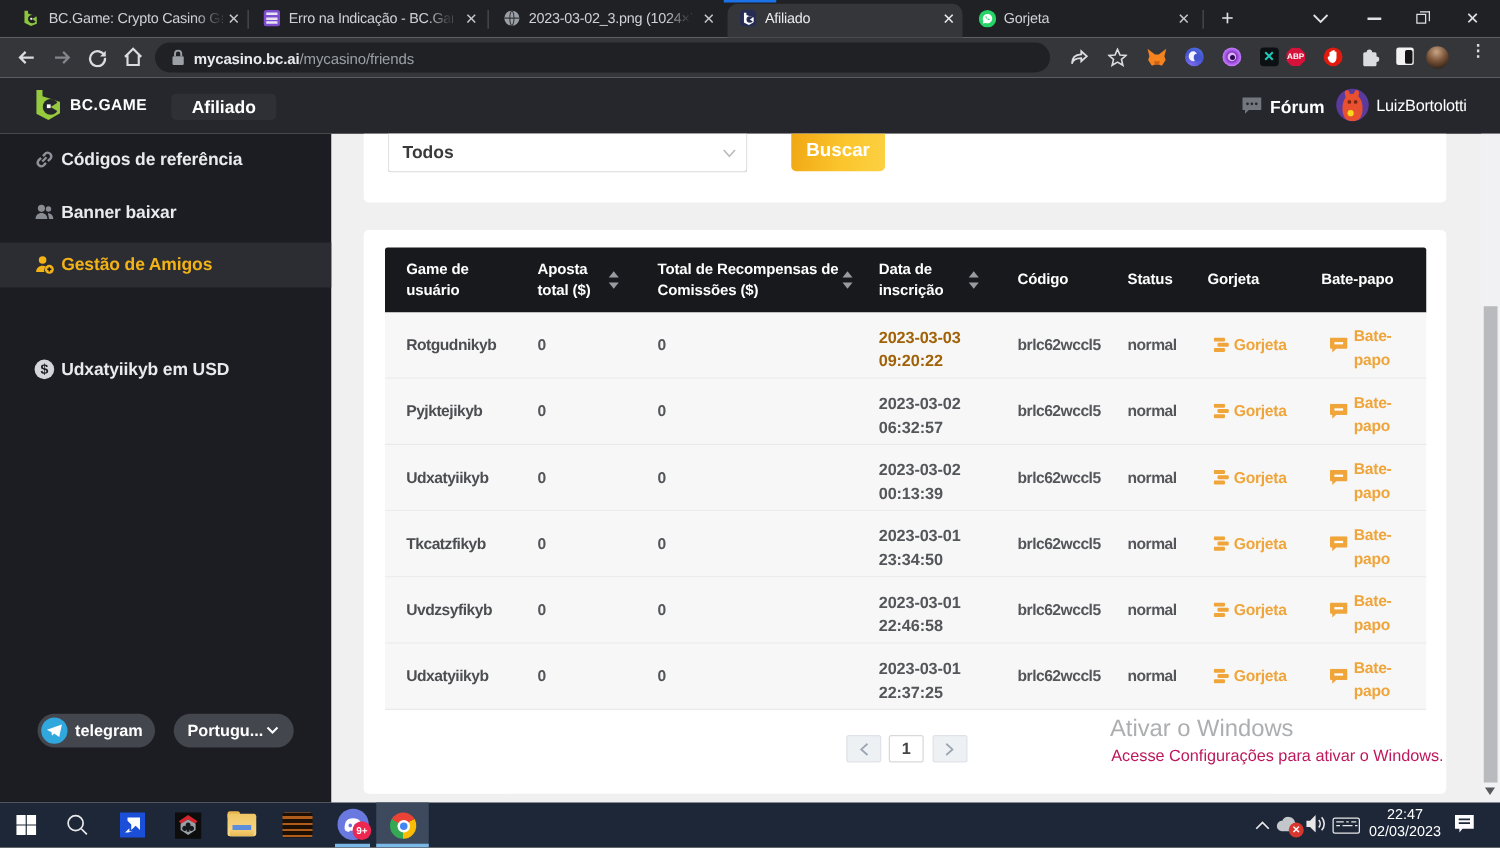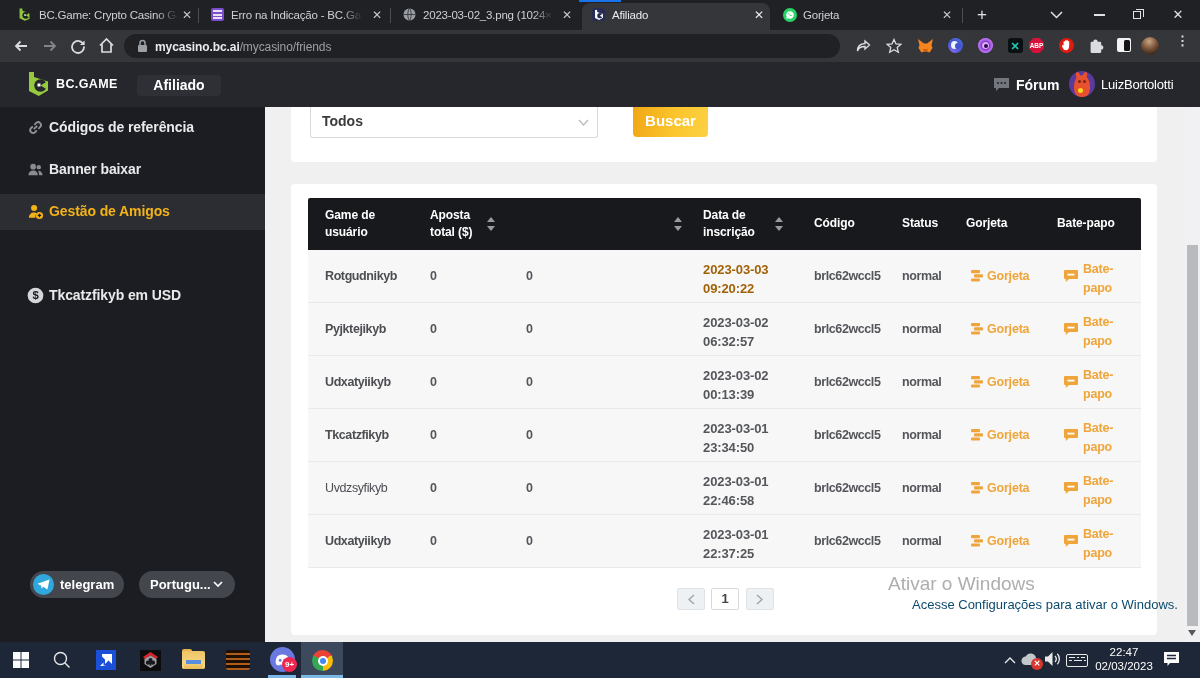--- a/index.html
+++ b/index.html
@@ -187,21 +187,21 @@
         <circle cx="13.2" cy="13.2" r="3.8" fill="#f3b317"></circle>
         <path d="M13.2 11.4v3.6M11.4 13.2h3.6" stroke="#1b1d22" stroke-width="1.3"></path>
       </svg>
     <span class="lbl">Gestão de Amigos</span>
   </div>
   <div class="sitem" style="top:278px;">
     <svg class="sicon" viewBox="0 0 18 18">
         <circle cx="9" cy="9" r="8.3" fill="#d4d6d9"></circle>
         <text x="9" y="13.2" font-size="12" font-weight="bold" fill="#1b1d22" text-anchor="middle" font-family="Liberation Sans">$</text>
       </svg>
-    <span class="lbl">Tkcatzfikyb em USD</span>
+    <span class="lbl">Udxatyiikyb em USD</span>
   </div>
   <div class="abs" style="left:30px;top:571px;width:94px;height:27px;background:#43464d;border-radius:14px;">
     <div class="abs" style="left:3px;top:3px;width:21px;height:21px;border-radius:50%;background:#31a8dd;"></div>
     <svg class="abs" style="left:7px;top:8px" width="13" height="11" viewBox="0 0 13 11">
         <path d="M.5 4.8 12.5.5 10.4 10.5 6.3 7.8 4.6 9.6l-.4-2.9z" fill="#fff"></path>
       </svg>
     <div class="abs" style="left:30px;top:6px;color:#fff;font-size:13px;font-weight:bold;">telegram</div>
   </div>
   <div class="abs" style="left:139px;top:571px;width:96px;height:27px;background:#43464d;border-radius:14px;">
     <div class="abs" style="left:11px;top:6px;color:#fff;font-size:13px;font-weight:bold;">Portugu...</div>
@@ -216,20 +216,21 @@
   <svg class="abs" style="left:578px;top:119px" width="11" height="8" viewBox="0 0 11 8">
       <path d="M1 1l4.5 5L10 1" stroke="#bbb" stroke-width="1.3" fill="none"></path>
     </svg>
   <div class="abs" style="left:633px;top:107px;width:75px;height:30px;border-radius:0 0 4px 4px;background:linear-gradient(100deg,#f0a714 0%, #fbc52d 55%, #fcd143 100%);color:#fff;font-weight:bold;font-size:15px;text-align:center;line-height:28px;">Buscar</div>
   <div class="card" style="left:291px;top:184px;width:866px;height:451px;"></div>
 
   <div class="abs" style="left:308px;top:198px;width:833px;height:52px;background:#17191d;border-radius:2px 2px 0 0;"></div>
   <div class="th" style="left:325px;top:207px;width:80px;">Game de usuário</div>
   <div class="th" style="left:430px;top:207px;width:60px;">Aposta total ($)</div>
   <div class="sorter" style="left:487px;top:216px;"></div>
+  <div class="th" style="left:526px;top:207px;width:160px;">Total de Recompensas de Comissões ($)</div>
   <div class="sorter" style="left:674px;top:216px;"></div>
   <div class="th" style="left:703px;top:207px;width:62px;">Data de inscrição</div>
   <div class="sorter" style="left:775px;top:216px;"></div>
   <div class="th" style="left:814px;top:215px;">Código</div>
   <div class="th" style="left:902px;top:215px;">Status</div>
   <div class="th" style="left:966px;top:215px;">Gorjeta</div>
   <div class="th" style="left:1057px;top:215px;">Bate-papo</div>
 
   <div class="trow" style="top:250px;height:53px;"></div>
   <div class="abs" style="left:325px;top:269px;font-size:12.5px;letter-spacing:-0.4px;font-weight:bold;color:#4c4e52;">Rotgudnikyb</div>
@@ -305,21 +306,21 @@
         <rect x="0" y="8.4" width="9" height="3.2" rx="1"></rect>
       </g>
     </svg>
   <div class="abs orange" style="left:987px;top:428px;font-size:12.5px;letter-spacing:-0.2px;font-weight:bold;">Gorjeta</div>
   <svg class="abs" style="left:1064px;top:429px" width="14" height="13" viewBox="0 0 14 13">
       <path d="M1 0h12a1 1 0 0 1 1 1v7a1 1 0 0 1-1 1H5L1.8 12V9H1a1 1 0 0 1-1-1V1a1 1 0 0 1 1-1z" fill="#efa53a"></path>
       <rect x="3.5" y="3.7" width="7" height="1.8" fill="#fff"></rect>
     </svg>
   <div class="abs orange" style="left:1083px;top:419px;font-size:12.5px;letter-spacing:-0.2px;font-weight:bold;line-height:19px;">Bate-<br>papo</div>
   <div class="trow" style="top:462px;height:53px;"></div>
-  <div class="abs" style="left:325px;top:481px;font-size:12.5px;letter-spacing:-0.4px;font-weight:normal;color:#4c4e52;">Uvdzsyfikyb</div>
+  <div class="abs" style="left:325px;top:481px;font-size:12.5px;letter-spacing:-0.4px;font-weight:bold;color:#4c4e52;">Uvdzsyfikyb</div>
   <div class="abs" style="left:430px;top:481px;font-size:12.5px;letter-spacing:-0.4px;font-weight:bold;color:#54565a;">0</div>
   <div class="abs" style="left:526px;top:481px;font-size:12.5px;letter-spacing:-0.4px;font-weight:bold;color:#54565a;">0</div>
   <div class="abs" style="left:703px;top:472px;font-size:13px;letter-spacing:-0.1px;font-weight:bold;color:#54565a;line-height:19px;">2023-03-01<br>22:46:58</div>
   <div class="abs" style="left:814px;top:481px;font-size:12.5px;letter-spacing:-0.4px;font-weight:bold;color:#54565a;">brlc62wccl5</div>
   <div class="abs" style="left:902px;top:481px;font-size:12.5px;letter-spacing:-0.4px;font-weight:bold;color:#54565a;">normal</div>
   <svg class="abs" style="left:971px;top:482px" width="13" height="12" viewBox="0 0 13 12">
       <g fill="#efa53a">
         <rect x="0" y="0" width="9" height="3.2" rx="1"></rect>
         <rect x="3" y="4.2" width="9" height="3.2" rx="1"></rect>
         <rect x="0" y="8.4" width="9" height="3.2" rx="1"></rect>
@@ -357,21 +358,21 @@
         <path d="M7 1 2 5.5 7 10" stroke="#9aa5b0" stroke-width="1.4" fill="none"></path>
       </svg>
   </div>
   <div class="pgbtn" style="left:711px;top:588px;background:#fff;border:1px solid #d9d9d9;font-size:13px;font-weight:bold;color:#444;line-height:20px;">1</div>
   <div class="pgbtn" style="left:746px;top:588px;background:#edf1f4;border:1px solid #dfe3e8;">
     <svg style="margin-top:5px" width="8" height="11" viewBox="0 0 8 11">
         <path d="M1 1l5 4.5L1 10" stroke="#9aa5b0" stroke-width="1.4" fill="none"></path>
       </svg>
   </div>
   <div class="abs" style="left:888px;top:573px;color:#acaeb0;font-size:19px;">Ativar o Windows</div>
-  <div class="abs" style="left:912px;top:597px;color:#0c4a6e;font-size:13px;text-align:center;">Acesse Configurações para ativar o Windows.</div>
+  <div class="abs" style="left:889px;top:597px;color:#be185d;font-size:13px;text-align:center;">Acesse Configurações para ativar o Windows.</div>
 
   <div class="abs" style="left:1185px;top:107px;width:15px;height:535px;background:#f1f1f3;"></div>
   <div class="abs" style="left:1187px;top:245px;width:11px;height:381px;background:#b9babd;"></div>
   <div class="abs" style="left:1188px;top:630px;width:0;height:0;border-left:4.5px solid transparent;border-right:4.5px solid transparent;border-top:6px solid #55585c;"></div>
 
   <div class="abs" style="left:0;top:642px;width:1200px;height:36px;background:#1d2738;"></div>
   <svg class="abs" style="left:13px;top:652px" width="16" height="16" viewBox="0 0 17 17">
       <path d="M0 0h8v8H0zM9 0h8v8H9zM0 9h8v8H0zM9 9h8v8H9z" fill="#fdfdfd"></path>
     </svg>
   <svg class="abs" style="left:53px;top:651px" width="18" height="18" viewBox="0 0 18 18">

